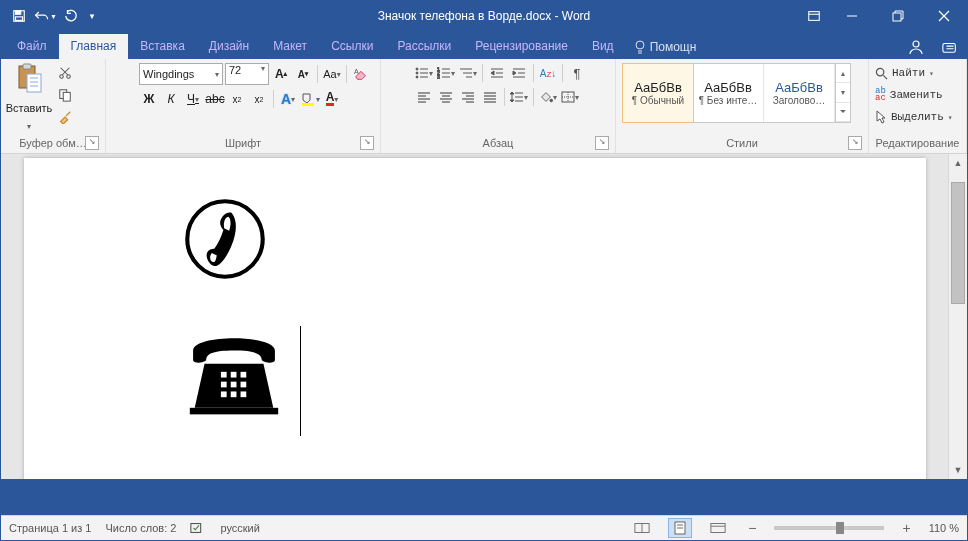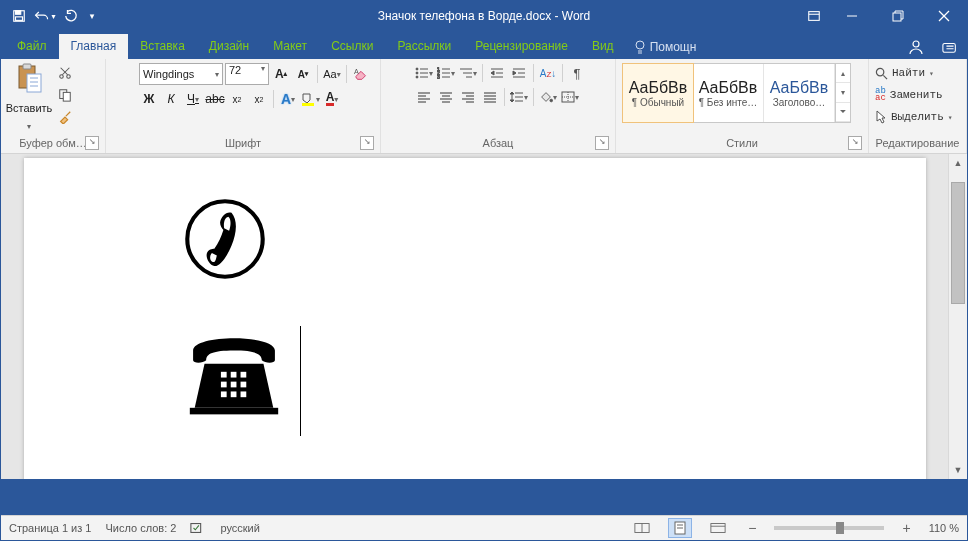--- a/index.html
+++ b/index.html
@@ -7,21 +7,21 @@
   
   .titlebar{height:30px;background:#2b579a;display:flex;align-items:center;color:#fff;position:relative;}
   .qat{display:flex;align-items:center;gap:2px;padding-left:6px;}
   .qat .qbtn{width:24px;height:24px;display:flex;align-items:center;justify-content:center;color:#fff;border-radius:2px;}
   .title-center{position:absolute;left:0;right:0;text-align:center;pointer-events:none;font-size:12px;color:#fff;}
   .win-controls{margin-left:auto;display:flex;align-items:center;}
   .win-controls .wbtn{width:46px;height:30px;display:flex;align-items:center;justify-content:center;color:#fff;}
   .win-controls .wbtn.ribbon-opts{width:30px;}
   
   .tabsrow{height:28px;background:#2b579a;display:flex;align-items:flex-end;padding-left:4px;color:#fff;}
-  .tab{padding:0 12px;height:25px;line-height:25px;font-size:12px;color:#84cc16;cursor:pointer;}
+  .tab{padding:0 12px;height:25px;line-height:25px;font-size:12px;color:#c4b5fd;cursor:pointer;}
   .tab.file{background:transparent;}
   .tab.active{background:#f3f3f3;color:#2b579a;}
   .tabsrow .spacer{flex:1}
   .tabsrow .tell{display:flex;align-items:center;gap:4px;color:#d6e0f0;height:25px;padding:0 8px;}
   .tabsrow .iconbtn{width:34px;height:25px;display:flex;align-items:center;justify-content:center;color:#fff;}
   
   .ribbon{background:#f3f3f3;border-bottom:1px solid #d4d4d4;display:flex;height:94px;}
   .group{border-right:1px solid #e1e1e1;padding:4px 6px 2px 6px;display:flex;flex-direction:column;position:relative;}
   .group-body{display:flex;align-items:flex-start;gap:4px;flex:1;}
   .group-label{text-align:center;font-size:11px;color:#666;height:16px;line-height:16px;position:relative;}
@@ -32,21 +32,21 @@
   .bigbtn .lbl{font-size:11px;}
   .smallbtn{width:20px;height:20px;display:flex;align-items:center;justify-content:center;}
   .row{display:flex;align-items:center;gap:2px;margin-left:27px;}
   .fontname{width:76px;height:20px;border:1px solid #ababab;background:#fff;font-size:11px;padding:0 3px;display:flex;align-items:center;justify-content:space-between;}
   .fontsize{width:36px;height:20px;border:1px solid #ababab;background:#fff;font-size:11px;padding:0 3px;display:flex;justify-content:space-between;}
   .carety{font-size:8px;color:#666;}
   .sep{width:1px;height:18px;background:#d0d0d0;margin:0 2px;}
   .styles-gallery{display:flex;gap:0;border:1px solid #c8c8c8;background:#fff;height:58px;}
   .style-item{width:66px;border-right:1px solid #e5e5e5;display:flex;flex-direction:column;align-items:center;justify-content:center;padding:2px;}
   .style-item.active{border:1px solid #f0c27b;background:#fff7e5;margin:-1px;}
-  .style-prev{font-size:16px;}
+  .style-prev{font-size:13px;}
   .style-name{font-size:10px;color:#555;white-space:nowrap;overflow:hidden;max-width:62px;}
   .gallery-more{width:14px;display:flex;flex-direction:column;border-left:1px solid #c8c8c8;}
   .gallery-more div{flex:1;display:flex;align-items:center;justify-content:center;font-size:8px;color:#666;border-bottom:1px solid #e5e5e5;}
   .editing .erow{display:flex;align-items:center;gap:4px;height:20px;font-size:11px;color:#333;font-family:Liberation Mono, monospace;}
   
   .docarea{flex:1;background:#e6e6e6;display:flex;position:relative;overflow:hidden;}
   .page{background:#fff;margin:4px auto 0 auto;width:902px;height:350px;box-shadow:0 0 4px rgba(0,0,0,.25);position:relative;}
   .page-content{position:absolute;left:160px;top:40px;}
   .phone-circle{width:82px;height:82px;}
   .phone-old{width:100px;height:90px;margin-top:46px;}

